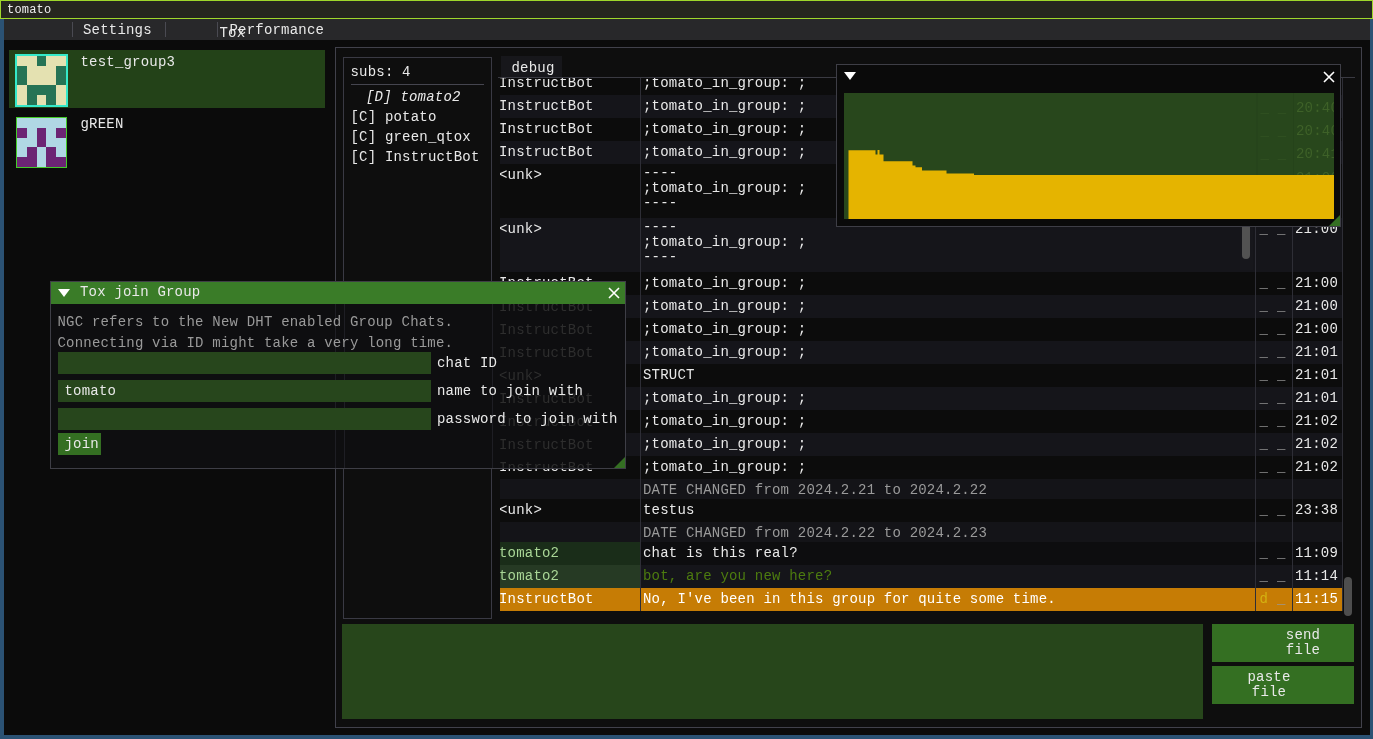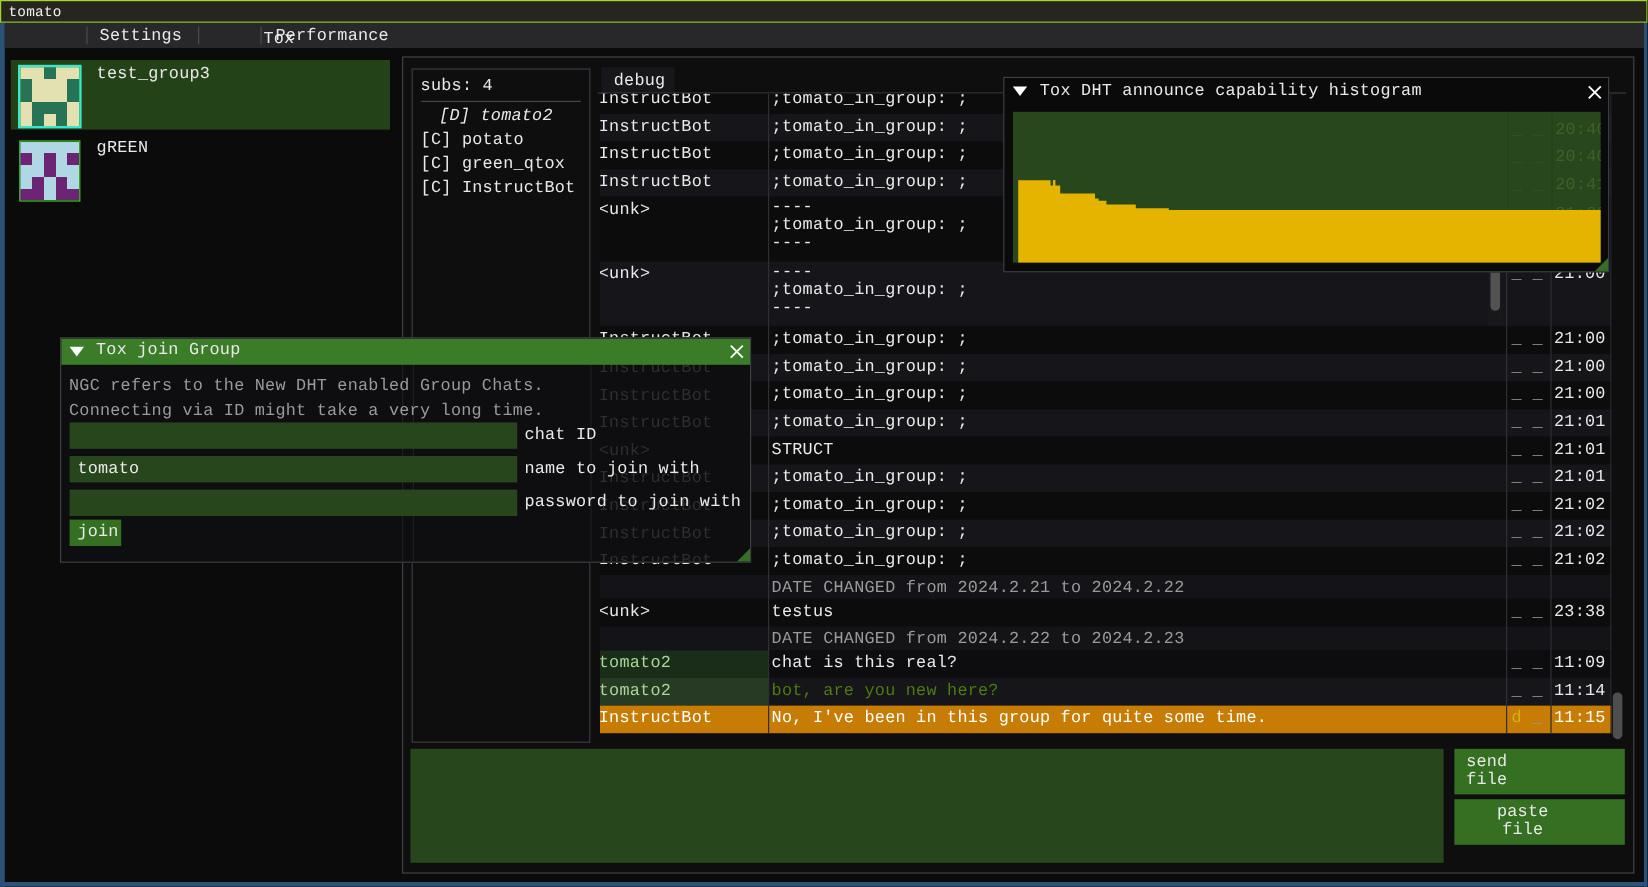--- a/index.html
+++ b/index.html
@@ -183,21 +183,21 @@
 <div class="a" style="left:792px;top:0;width:1px;height:533px;background:#2e2e36;"></div>
 <div class="a" style="left:842.5px;top:0;width:1px;height:533px;background:#2e2e36;"></div>
 <div class="a" style="left:740px;top:144px;width:13.5px;height:48px;background:#17171c;"></div>
 <div class="a" style="left:742px;top:145px;width:8px;height:36px;background:#525252;border-radius:4px;"></div>
 </div>
 
 <div class="a" style="left:1343.5px;top:577px;width:8.5px;height:38.5px;background:#4e4e4e;border-radius:4px;"></div>
 
 <div class="a" style="left:342px;top:624px;width:861px;height:94.5px;background:#27461b;"></div>
 <div class="a" style="left:1212px;top:624px;width:142px;height:37.5px;background:#346f22;"></div>
-<div class="t" style="left:1168px;top:628px;width:142px;text-align:center;">send
+<div class="t" style="left:1232px;top:628px;width:142px;text-align:center;">send
 file</div>
 <div class="a" style="left:1212px;top:666px;width:142px;height:38px;background:#346f22;"></div>
 <div class="t" style="left:1212px;top:670px;width:114px;text-align:center;">paste
 file</div>
 
 <div id="joinwin" class="a" style="left:49.5px;top:280.5px;width:576.5px;height:188px;background:#0e0e10;border:1px solid #3e3e46;box-sizing:border-box;overflow:hidden;">
 
   <div class="a" style="left:284.5px;top:0;width:1px;height:188px;background:#1e1e24;"></div>
   <div class="a" style="left:293px;top:0;width:1px;height:188px;background:#1e1e24;"></div>
   <div class="a" style="left:441px;top:0;width:1px;height:188px;background:#1e1e24;"></div>
@@ -228,21 +228,20 @@
   <div class="t" style="left:386.5px;top:130px;">password to join with</div>
   <div class="a" style="left:7px;top:151px;width:43px;height:22px;background:#346f22;"></div>
   <div class="t" style="left:14px;top:155px;">join</div>
 
   <div class="a" style="left:562.5px;top:174px;width:0;height:0;border-left:13px solid transparent;border-bottom:13px solid #346f22;"></div>
 </div>
 
 <div id="histwin" class="a" style="left:836px;top:64px;width:505px;height:163px;background:#0a0a0a;border:1px solid #3e3e46;box-sizing:border-box;overflow:hidden;">
 
   <div class="a" style="left:7px;top:7px;width:0;height:0;border-left:6px solid transparent;border-right:6px solid transparent;border-top:8px solid #fff;"></div>
-  <div class="t" style="left:29.5px;top:3.5px;">Tox DHT announce capability histogram</div>
   <svg class="a" style="left:486px;top:5.5px;" width="12" height="12" viewBox="0 0 12 12">
       <path d="M1 1 L11 11 M11 1 L1 11" stroke="#fff" stroke-width="1.6"></path>
     </svg>
 
   <svg class="a" style="left:6.5px;top:27.5px;" width="490" height="126" viewBox="0 0 490 126">
     <rect x="0" y="0" width="490" height="126" fill="#28471c"></rect>
 
     <rect x="412.5" y="0" width="1" height="126" fill="#25431a"></rect>
     <rect x="449" y="0" width="1" height="126" fill="#25431a"></rect>
     <text x="452" y="18.5" font-family="Liberation Mono" font-size="14" fill="#3e6128">20:40</text>

